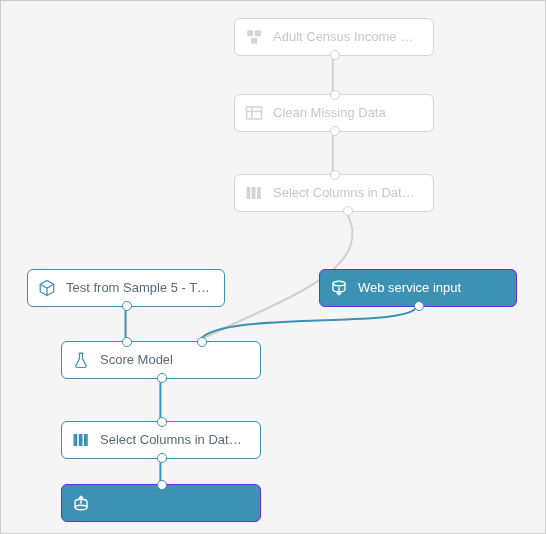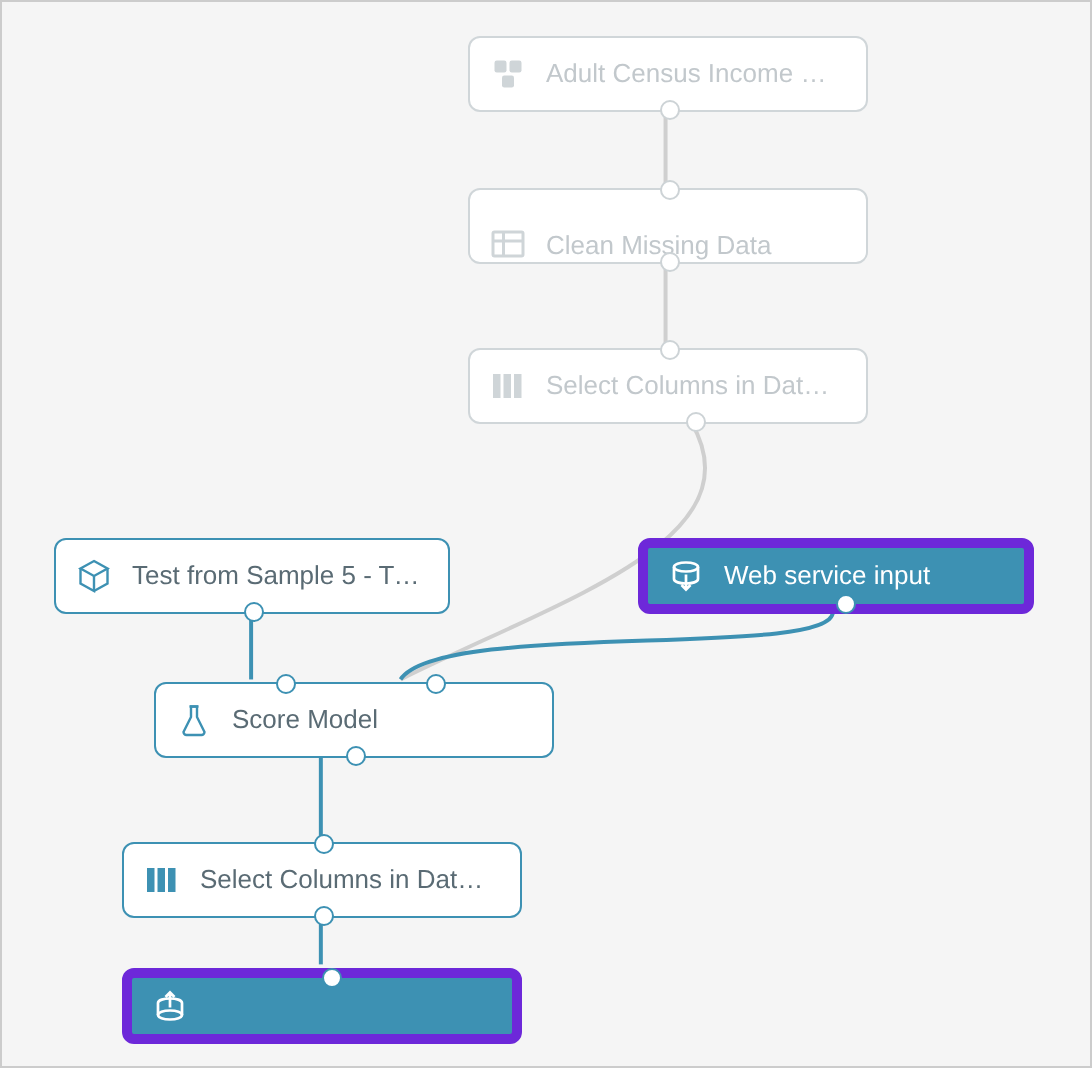--- a/index.html
+++ b/index.html
@@ -49,21 +49,21 @@
     overflow: hidden;
     text-overflow: ellipsis;
   }
   .node.white {
     background: #ffffff;
     border: 1px solid #3d91b3;
     color: #5a6b74;
   }
   .node.teal {
     background: #3d91b3;
-    border: 5px solid #6d28d9;
+    border: 1px solid #6d28d9;
     color: #ffffff;
   }
   .node.ghost {
     background: #ffffff;
     border: 1px solid #d0d6d9;
     color: #c2c8cc;
   }
   .port {
     position: absolute;
     width: 10px;
@@ -106,21 +106,21 @@
       <svg width="18" height="18" viewBox="0 0 24 24">
         <rect x="3" y="3" width="8" height="8" rx="1.5" fill="#cfd5d8"></rect>
         <rect x="13" y="3" width="8" height="8" rx="1.5" fill="#cfd5d8"></rect>
         <rect x="8" y="13" width="8" height="8" rx="1.5" fill="#cfd5d8"></rect>
       </svg>
     </span>
     <span class="label">Adult Census Income Binary C...</span>
     <span class="port out ghost" style="left:95px;"></span>
   </div>
 
-  <div class="node ghost" style="left:233px; top:93px; width:200px;align-items:flex-end;">
+  <div class="node ghost" style="left:233px; top:93px; width:200px;">
     <span class="port in ghost" style="left:95px;"></span>
     <span class="icon">
       <svg width="18" height="18" viewBox="0 0 24 24">
         <rect x="2" y="4" width="20" height="16" rx="1" fill="none" stroke="#cfd5d8" stroke-width="2"></rect>
         <line x1="2" y1="10" x2="22" y2="10" stroke="#cfd5d8" stroke-width="2"></line>
         <line x1="9" y1="4" x2="9" y2="20" stroke="#cfd5d8" stroke-width="2"></line>
       </svg>
     </span>
     <span class="label">Clean Missing Data</span>
     <span class="port out ghost" style="left:95px;"></span>
@@ -156,21 +156,21 @@
       <svg width="18" height="18" viewBox="0 0 24 24">
         <ellipse cx="12" cy="6" rx="8" ry="3" fill="none" stroke="#ffffff" stroke-width="1.8"></ellipse>
         <path d="M4 6 L4 14 C4 16 8 17 12 17 C16 17 20 16 20 14 L20 6" fill="none" stroke="#ffffff" stroke-width="1.8"></path>
         <path d="M12 11 L12 21 M9 18 L12 21 L15 18" fill="none" stroke="#ffffff" stroke-width="1.8"></path>
       </svg>
     </span>
     <span class="label">Web service input</span>
     <span class="port out" style="left:94px;"></span>
   </div>
 
-  <div class="node white" style="left:76px; top:340px; width:200px;">
+  <div class="node white" style="left:60px; top:340px; width:200px;">
     <span class="port in" style="left:60px;"></span>
     <span class="port in" style="left:135px;"></span>
     <span class="icon">
       <svg width="18" height="18" viewBox="0 0 24 24">
         <path d="M10 3 L14 3 L14 10 L19 20 A2 2 0 0 1 17 22 L7 22 A2 2 0 0 1 5 20 L10 10 Z" fill="none" stroke="#3d91b3" stroke-width="1.6"></path>
         <line x1="9" y1="3" x2="15" y2="3" stroke="#3d91b3" stroke-width="1.6"></line>
       </svg>
     </span>
     <span class="label">Score Model</span>
     <span class="port out" style="left:95px;"></span>

